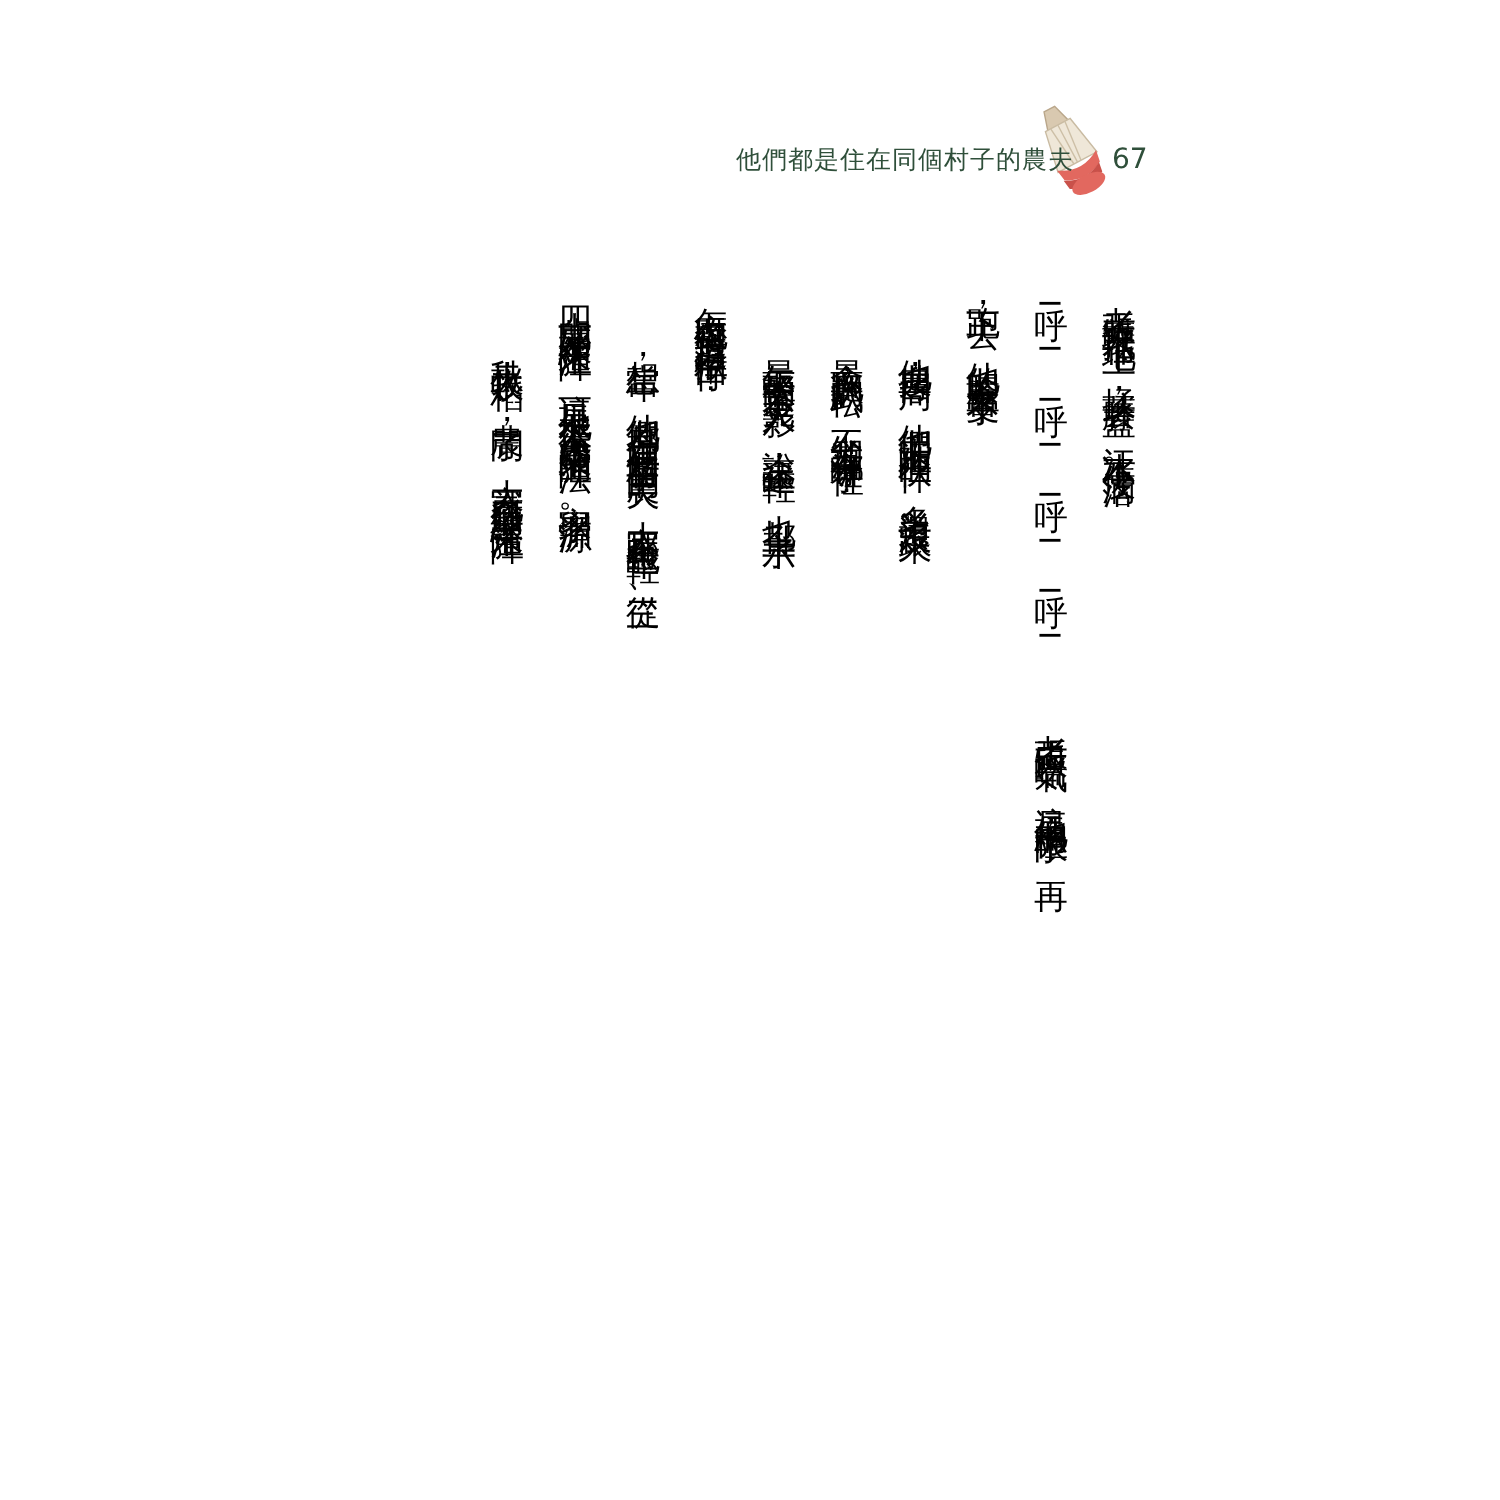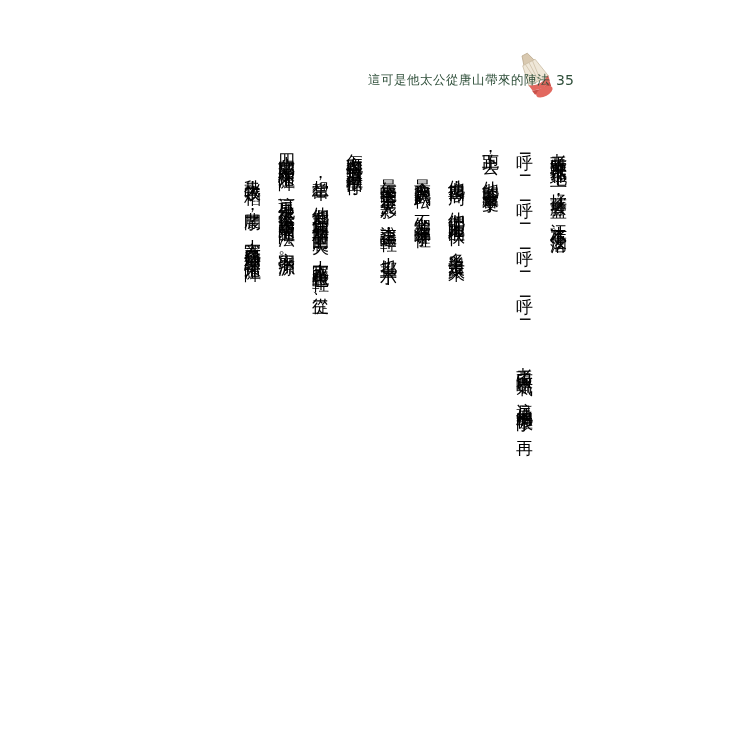--- a/index.html
+++ b/index.html
@@ -104,22 +104,22 @@
         <path d="M30 13 L30 34" stroke="#cdbfa6" stroke-width="0.7" fill="none"></path>
         <path d="M34 13 L32 34" stroke="#cdbfa6" stroke-width="0.7" fill="none"></path>
         <path d="M19 33 q11 7 22 0 l-1 6 q-10 6 -20 0 Z" fill="#e2685f"></path>
         <path d="M19.5 39 q10.5 6 20 0 l-0.8 5 q-9.5 5.5 -18.4 0 Z" fill="#c9514a"></path>
         <ellipse cx="30" cy="46" rx="9" ry="4.5" fill="#e2685f"></ellipse>
       </g>
     </svg>
   </div>
 
   <div class="header">
-    <div class="header-title">這可是他太公從唐山帶來的陣法</div>
-    <div class="header-page-number">35</div>
+    <div class="header-title">他們都是住在同個村子的農夫</div>
+    <div class="header-page-number">67</div>
   </div>
 
   <div class="body-text">
     <div class="col">老張雙鞭抵在地上，揉著膝蓋，汗水不停滴落。</div>
     <div class="col">呼──呼──呼──呼── 老張大口喘氣，這是他的極限了，再</div>
     <div class="col">跑下去，他的膝蓋會受不了。</div>
     <div class="col indent">他搜尋四周，他們宋江陣的伙伴，多半還沒跟來。</div>
     <div class="col indent">最會跑的武松，不知道落在哪裡了？</div>
     <div class="col indent">最年輕的李逵不見人影，說李逵年輕，也都上六十了，</div>
     <div class="col">怎麼跑得過這群「猴囝仔」！</div>

